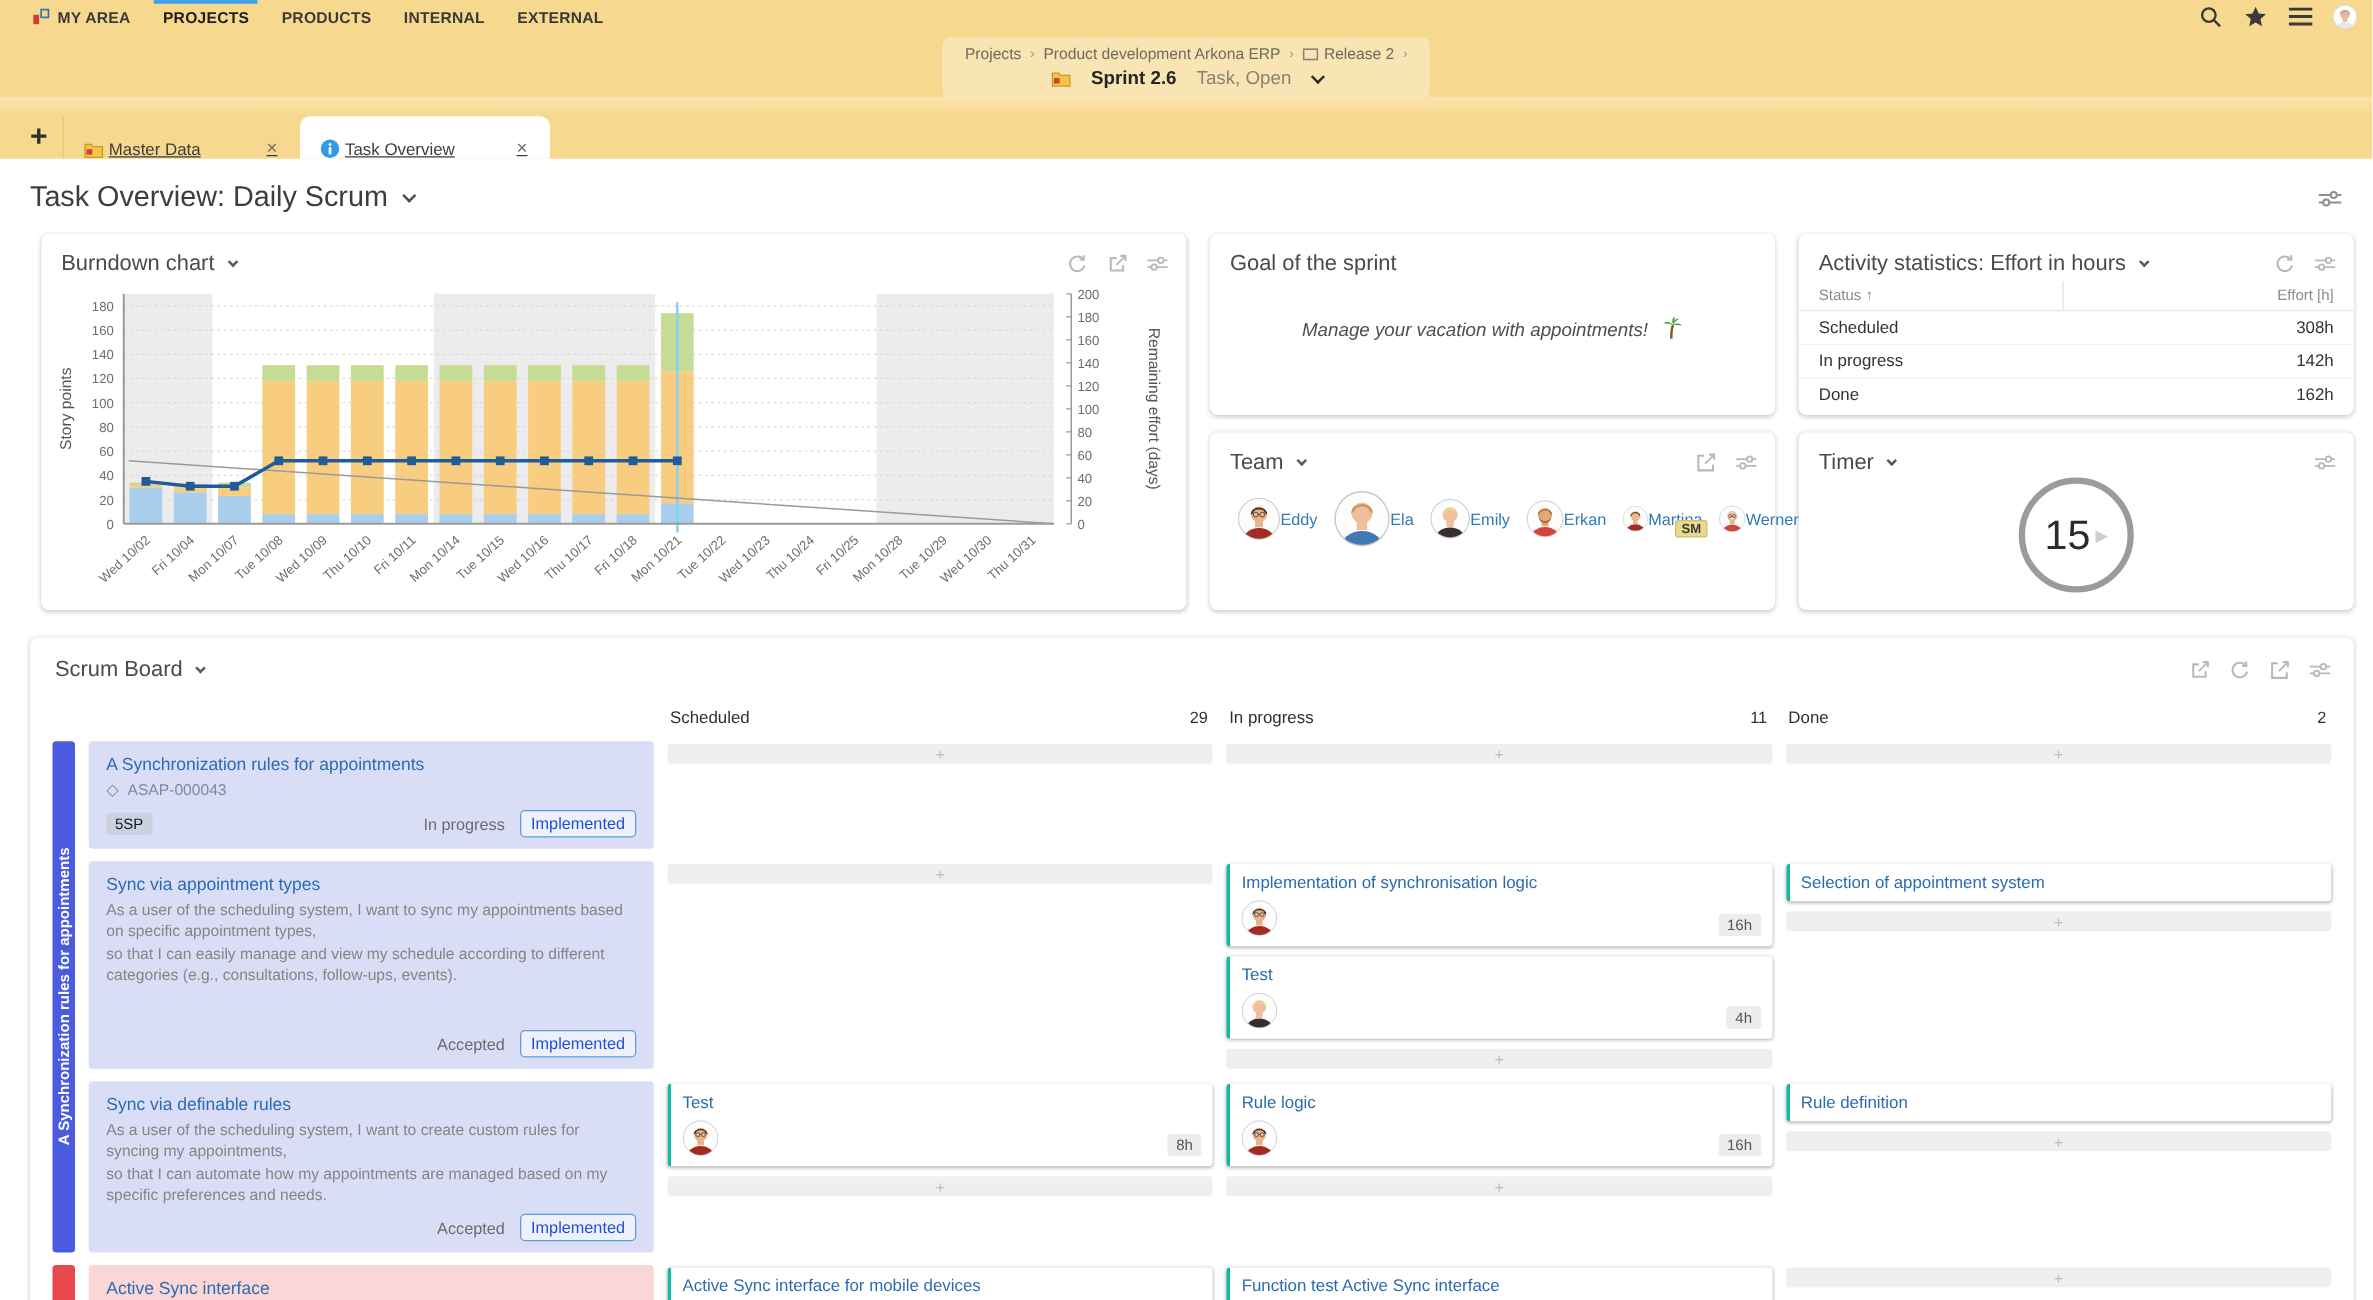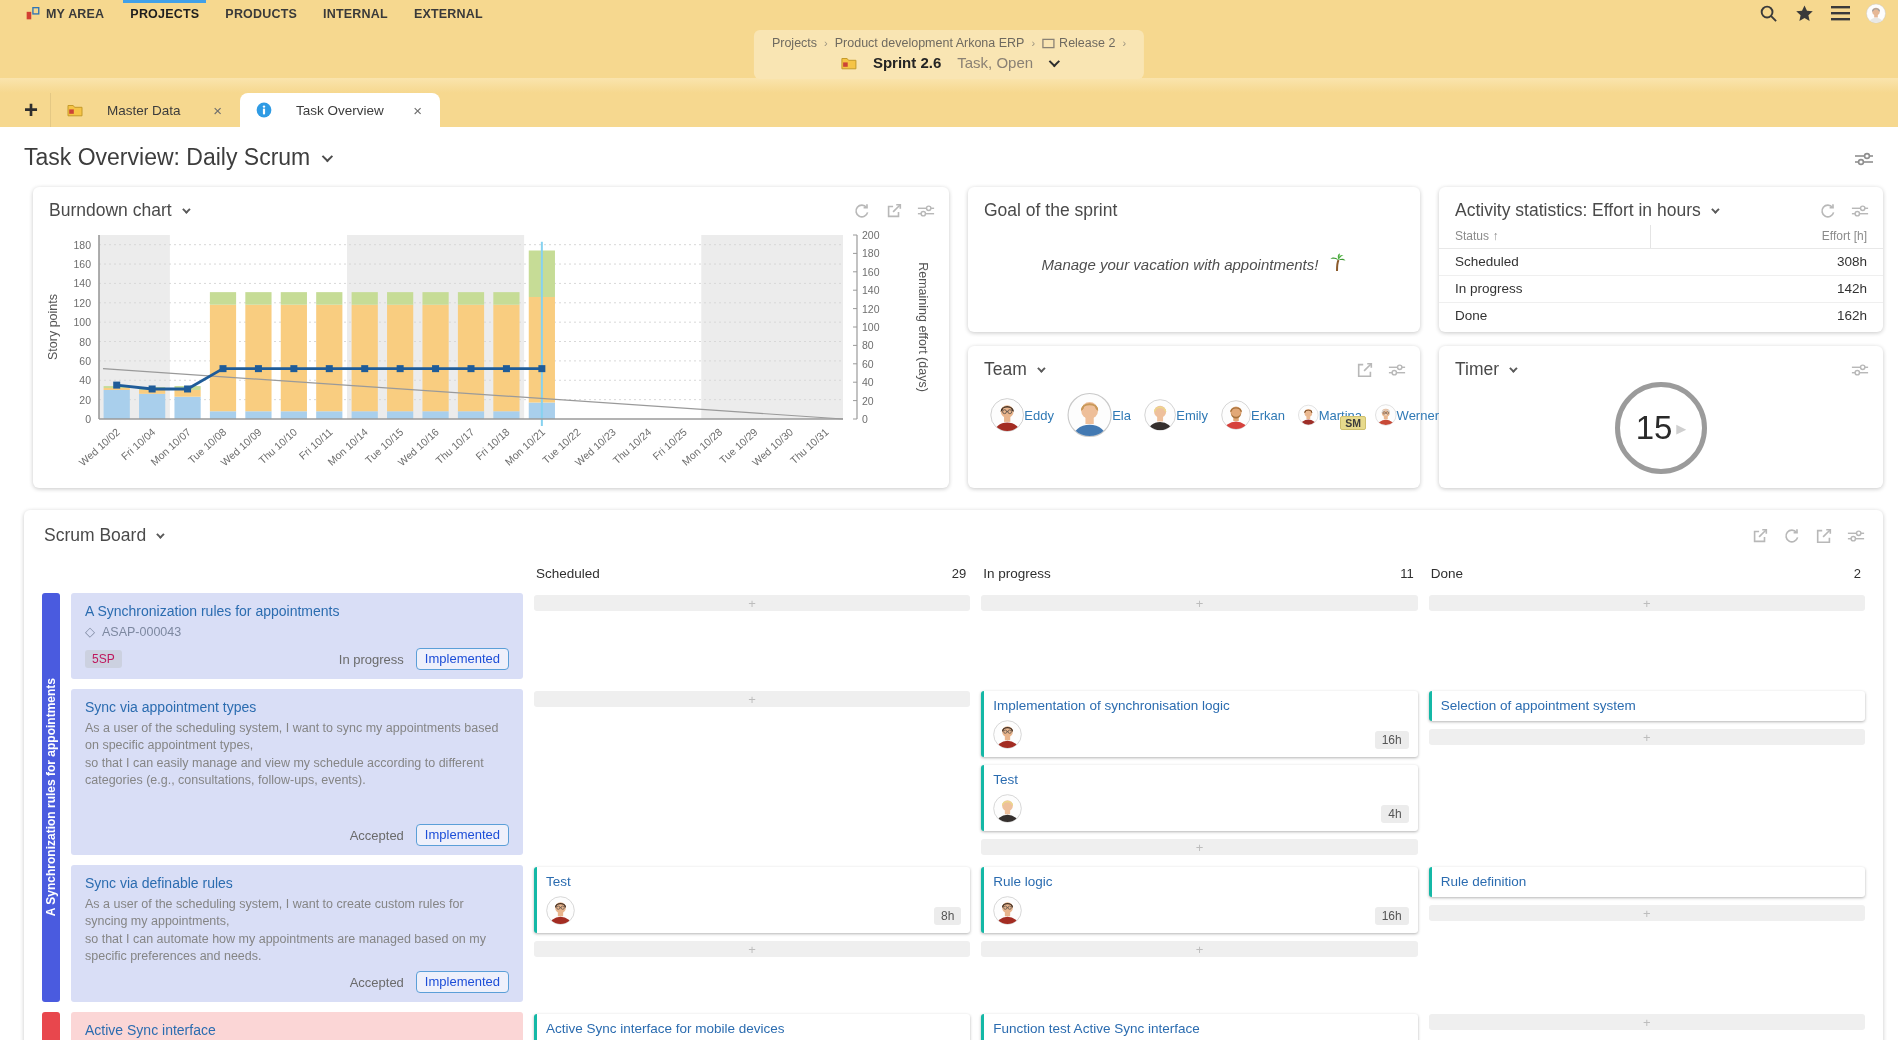--- a/index.html
+++ b/index.html
@@ -22,22 +22,22 @@
   .crumb-line1 .sep { color:#9b937f; font-size:11px; }
   .crumb-line1 a { color:#6f6a60; text-decoration:none; cursor:pointer; display:flex; align-items:center; gap:4px;}
   .crumb-line2 { margin-top:4px; font-size:15px; display:flex; align-items:center; justify-content:center; gap:16px;text-align:center; }
   .crumb-line2 .sprint { font-weight:800; color:#242424; }
   .crumb-line2 .sub { color:#8a8174; }
 
   
   .tabstrip { height:49px; background:linear-gradient(#fae4ad, #f6d88f 30%); display:flex; align-items:flex-end; padding-left:12px; }
   .newtab { width:38px; height:34px; display:flex; align-items:center; justify-content:center;
     font-size:24px; font-weight:700; color:#2e2e2e; cursor:pointer; }
-  .tab { position:relative; height:34px; display:flex; align-items:center; gap:24px; padding:0 16px;
-    min-width:190px; font-size:13.5px; color:#3c3c3c; cursor:pointer; border-left:1px solid rgba(0,0,0,.07); }
+  .tab { position:relative; height:34px; display:flex; align-items:flex-end; gap:4px; padding:0 16px;
+    min-width:190px; font-size:13.5px; color:#3c3c3c; cursor:pointer; border-left:1px solid rgba(0,0,0,.07);text-decoration:underline; }
   .tab .x { margin-left:auto; color:#6d6d6d; font-size:15px; padding:0 2px; cursor:pointer; }
   .tab.active { background:#fff; border-radius:8px 8px 0 0; border-left:none; min-width:200px; }
 
   
   .titlebar { display:flex; align-items:center; justify-content:space-between; padding:17px 26px 6px 24px; }
   .page-title { font-size:23px; font-weight:400; color:#3d3d3d; display:flex; align-items:center; gap:12px; }
   .chev { display:inline-block; width:8px; height:8px; border-right:2px solid #4c4c4c; border-bottom:2px solid #4c4c4c;
     transform:rotate(45deg) translateY(-2px); }
   .chev.sm { width:6px; height:6px; }
   .panel { background:#fff; border-radius:6px; box-shadow:0 1px 4px rgba(0,0,0,.22); }
@@ -84,21 +84,21 @@
     font-size:13.5px; color:#2f2f2f; }
   .col-head .cnt { font-size:13px; color:#2f2f2f; }
   .strip { border-radius:3px; display:flex; align-items:center; justify-content:center; overflow:hidden; }
   .strip span { writing-mode:vertical-rl; transform:rotate(180deg); color:#fff; font-size:12px; font-weight:700; white-space:nowrap; }
   .story-card { border-radius:3px; padding:10px 14px 9px; display:flex; flex-direction:column; cursor:pointer; }
   .story-title { font-size:14px; color:#2b6cb0; margin-bottom:5px; }
   .story-id { display:flex; align-items:center; gap:7px; font-size:12.5px; color:#7d88a0; margin-bottom:7px; }
   .story-id .dia { font-size:13px; color:#7d88a0; }
   .story-desc { font-size:12.5px; color:#858585; line-height:1.38; white-space:pre-line; margin-bottom:6px; }
   .story-foot { margin-top:auto; display:flex; align-items:center; }
-  .sp-chip { background:#ccd1e0; border-radius:3px; padding:2px 7px; font-size:12px; color:#be185d; }
+  .sp-chip { background:#ccd1e0; border-radius:3px; padding:2px 7px; font-size:12px; color:#0f172a; }
   .foot-right { margin-left:auto; display:flex; align-items:center; gap:12px; }
   .status-txt { font-size:13px; color:#6b6b6b; }
   .impl-chip { border:1px solid #5b9fd8; color:#1d4ed8; border-radius:4px; padding:2px 8px 3px; font-size:13px; background:rgba(255,255,255,.55); }
   .board-cell { display:flex; flex-direction:column; gap:8px; padding-top:2px; }
   .dropzone { height:16px; background:#efefef; border-radius:3px; display:flex; align-items:center; justify-content:center;
     color:#bdbdbd; font-size:13px; line-height:1; cursor:pointer; }
   .task-card { background:#fff; border-left:3px solid #14b8a6; border-radius:3px; box-shadow:0 1px 3px rgba(0,0,0,.3);
     padding:7px 9px 8px; cursor:pointer; }
   .task-title { font-size:13.5px; color:#2b6cb0; }
   .task-meta { display:flex; align-items:flex-end; margin-top:7px; }

